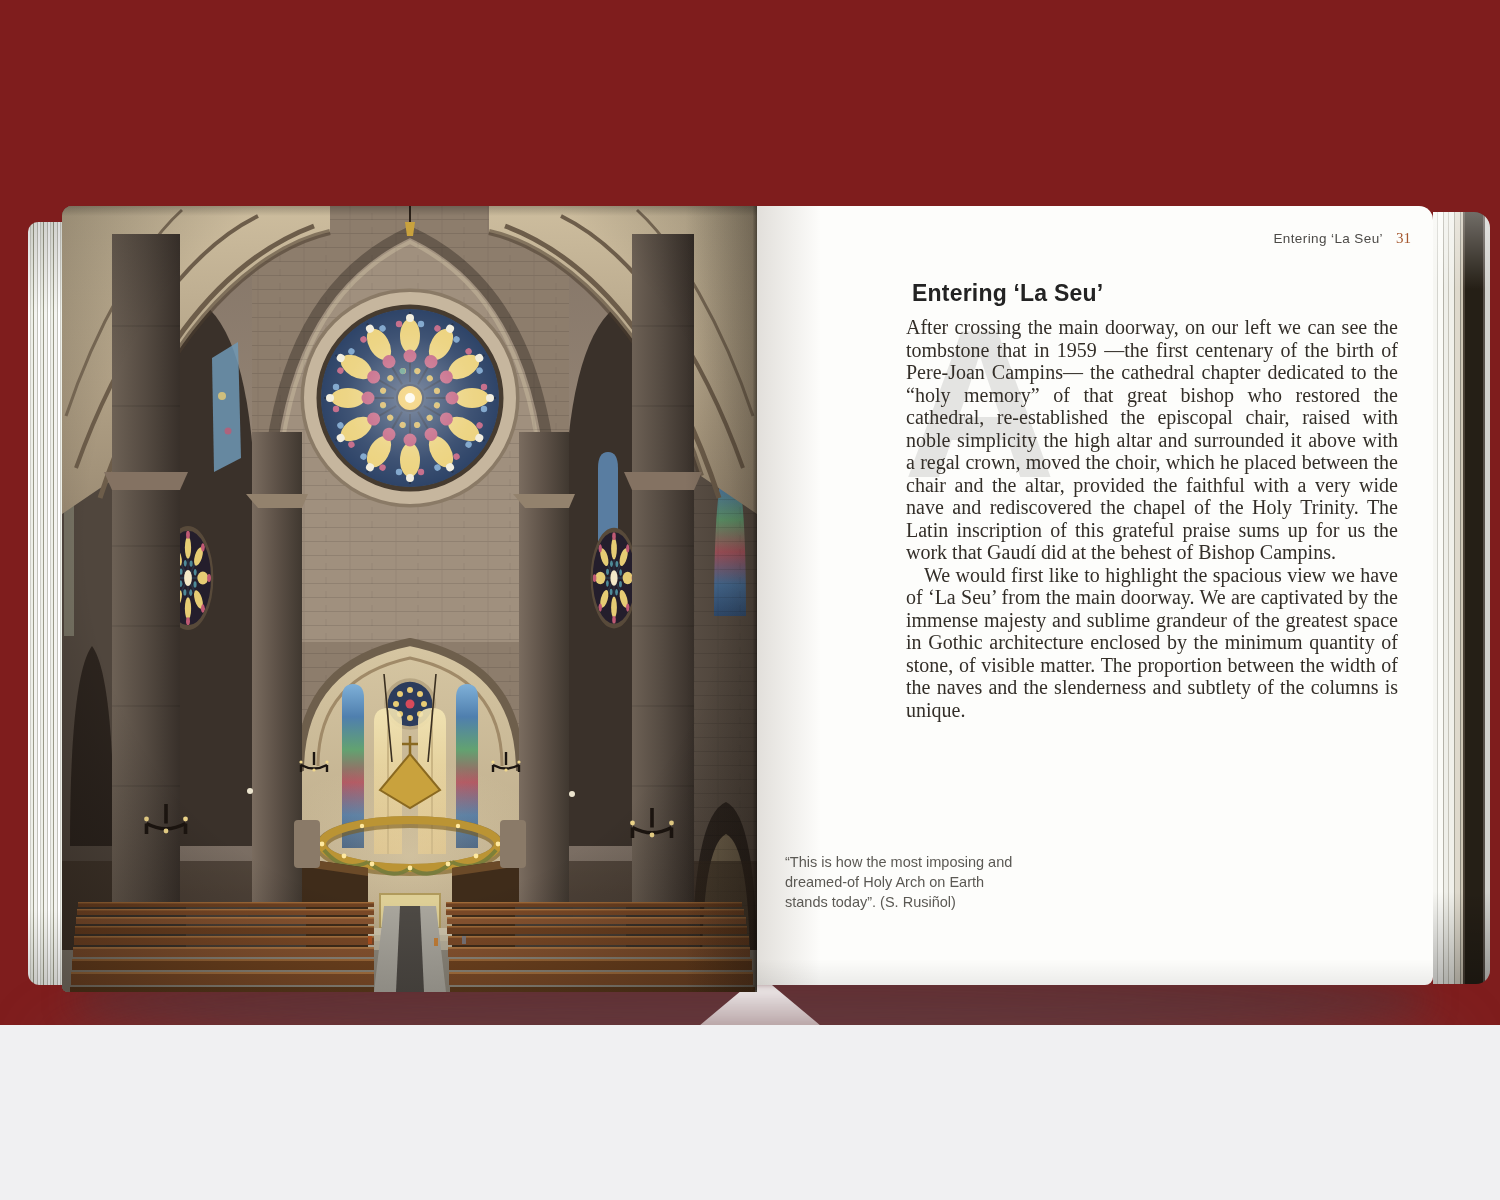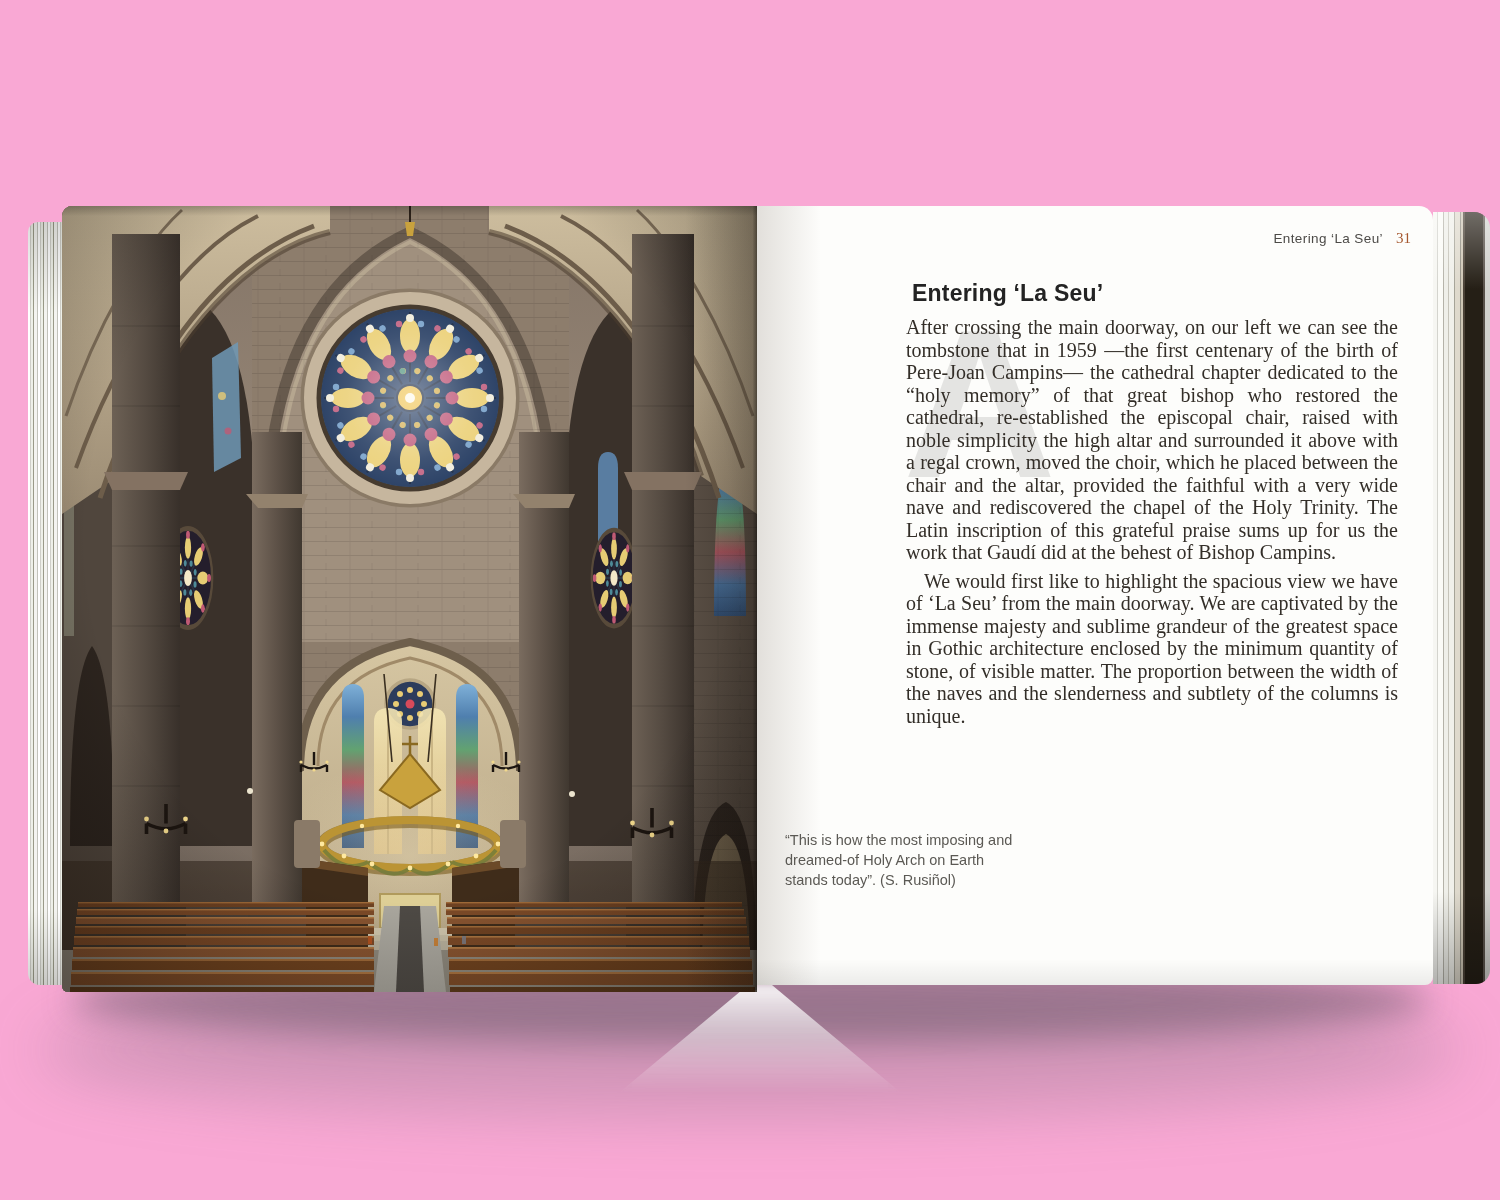--- a/index.html
+++ b/index.html
@@ -1,16 +1,16 @@
 <!DOCTYPE html>
 <html><head>
 <meta charset="utf-8">
 <style>
   html,body{margin:0;padding:0;background:#f0f0f2;}
-  .stage{position:relative;width:1500px;height:1200px;background:#f9a8d4;overflow:hidden;
+  .stage{position:relative;width:1500px;height:1025px;background:#7f1d1d;overflow:hidden;
          font-family:"Liberation Sans",sans-serif;}
   
   .shadow-a{position:absolute;left:70px;top:958px;width:1360px;height:85px;border-radius:50%;
             background:rgba(58,60,66,.42);filter:blur(16px);}
   .shadow-b{position:absolute;left:40px;top:985px;width:1420px;height:130px;border-radius:50%;
             background:rgba(96,98,104,.26);filter:blur(30px);}
   .gutter-light{position:absolute;left:620px;top:982px;width:280px;height:110px;
             background:linear-gradient(to bottom,rgba(252,252,252,.95),rgba(252,252,252,0));
             clip-path:polygon(47% 0,53% 0,100% 100%,0 100%);filter:blur(5px);}
   
@@ -51,22 +51,22 @@
   .rh-title{font-size:13.5px;color:#4c4a47;letter-spacing:.4px;}
   .rh-num{font-family:"Liberation Serif",serif;font-size:15px;color:#a5572e;}
   .watermark{position:absolute;left:146px;top:92px;font-size:212px;line-height:1;font-weight:bold;
              color:#e4e4e2;z-index:1;user-select:none;}
   .page-title{position:absolute;left:155px;top:74px;font-size:23px;font-weight:bold;
              color:#232323;letter-spacing:.2px;z-index:2;}
   .body-text{position:absolute;left:149px;top:110px;width:492px;z-index:2;
              font-family:Liberation Serif, serif;font-size:20px;line-height:22.5px;
              color:#332e28;text-align:justify;}
   .body-text p{margin:0;}
-  .body-text p + p{text-indent:18px;margin-top:6px;}
-  .margin-quote{position:absolute;left:28px;top:624px;width:240px;z-index:2;
+  .body-text p + p{text-indent:18px;}
+  .margin-quote{position:absolute;left:28px;top:646px;width:240px;z-index:2;
              font-size:14.5px;line-height:20px;color:#5b5954;}
 </style>
 </head>
 <body>
 
 <div class="stage">
 
   <div class="shadow-a"></div>
   <div class="shadow-b"></div>
   <div class="gutter-light"></div>

